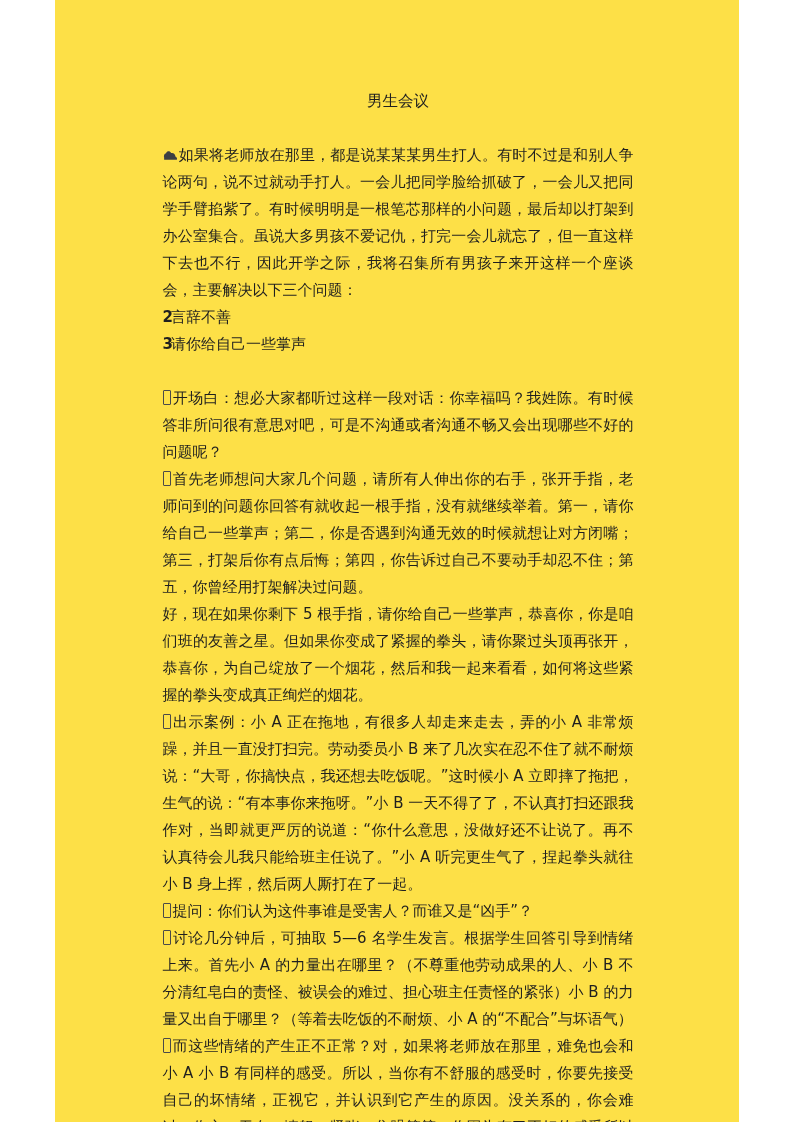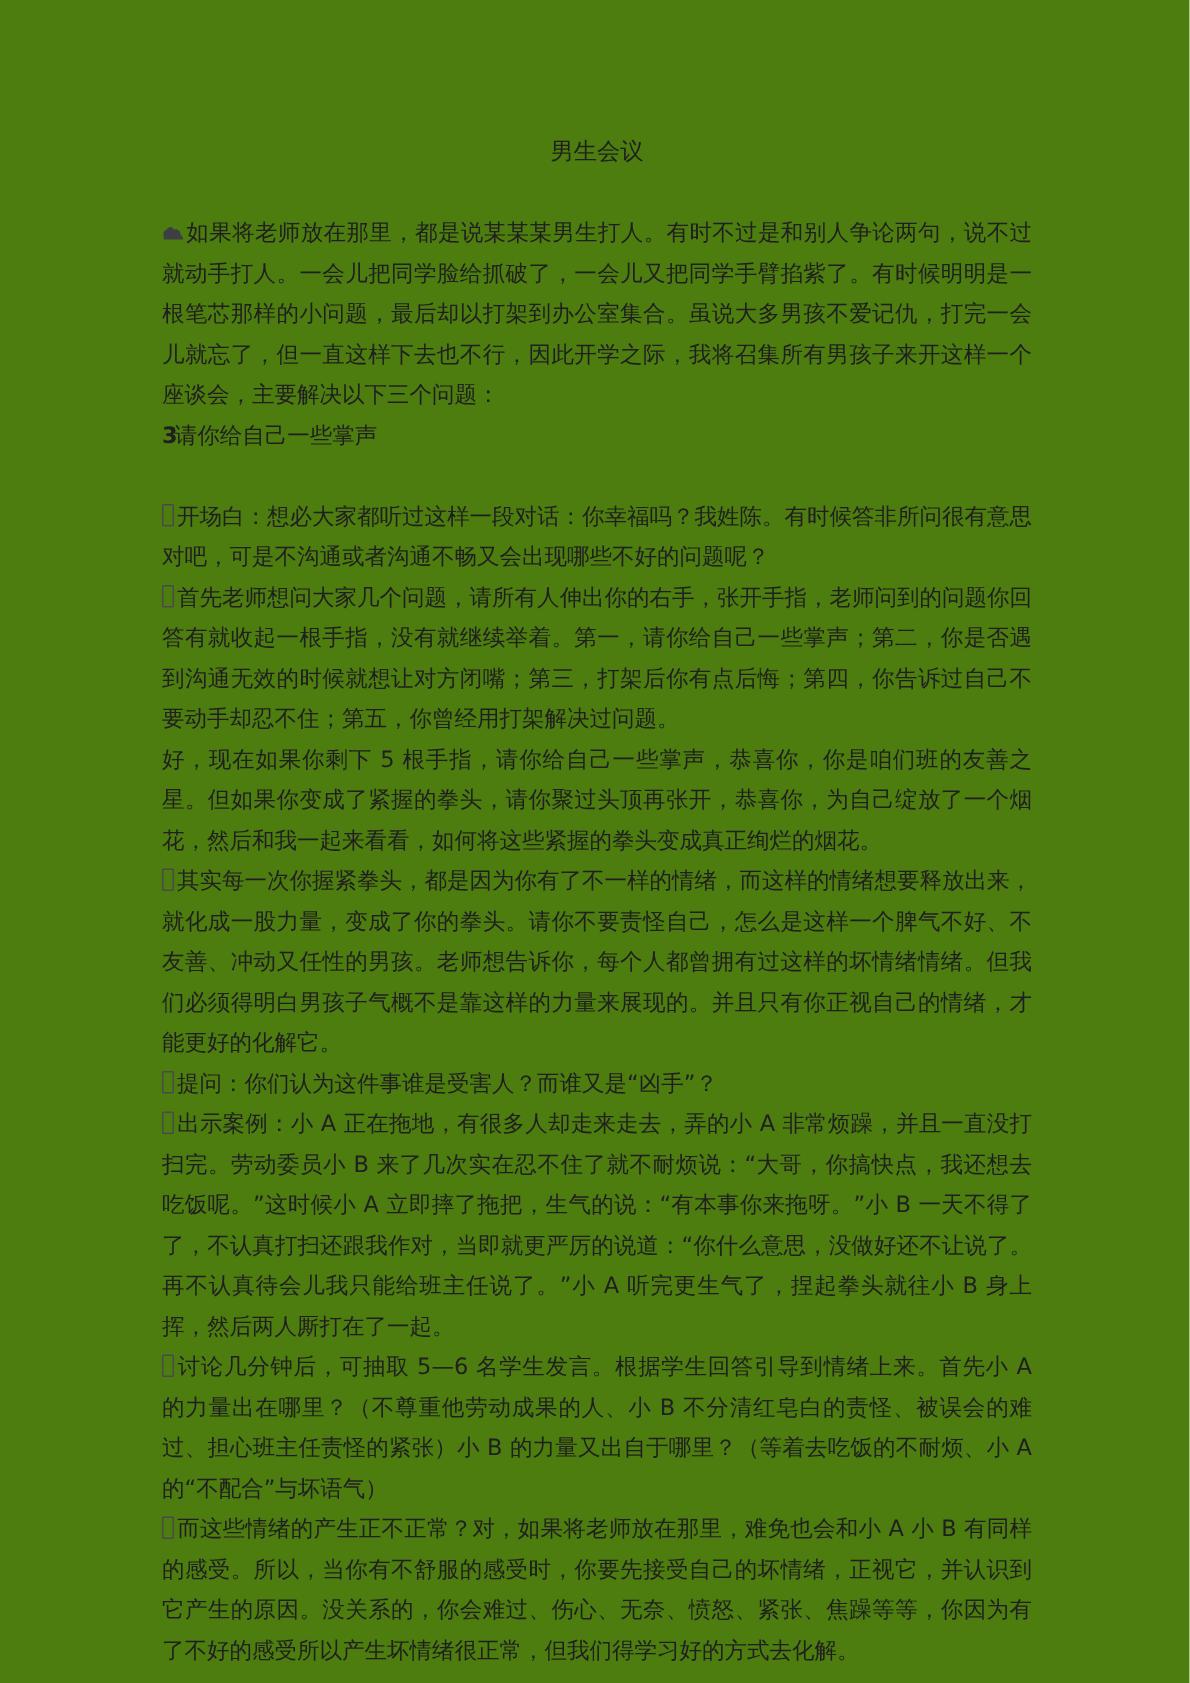--- a/index.html
+++ b/index.html
@@ -2,24 +2,24 @@
 <html><head>
 <meta charset="utf-8">
 <style>
   html, body {
     margin: 0;
     padding: 0;
     background: #ffffff;
   }
   .page {
     position: relative;
-    width: 793px;
+    width: 684px;
     height: 1122px;
     margin: 0 auto;
-    background: #4d7c0f;
+    background: #fde047;
     box-sizing: border-box;
     padding: 88px 105px 0 108px;
     font-family: "DejaVu Sans", "Liberation Sans", sans-serif;
     color: #1f1f1f;
     font-size: 15px;
     line-height: 27px;
     overflow: hidden;
   }
   .doc-title {
     margin: 0 0 27px 0;
@@ -66,34 +66,34 @@
 <body>
 
 <div class="page">
 
   <h1 class="doc-title">男生会议</h1>
 
   <p class="para"><span class="cloud"><svg width="15" height="12" viewBox="0 0 16 12">
           <path d="M1.2 11 L14.8 11 C15.4 9.4 14.4 8.1 13.2 7.7 C13.3 4.8 10.8 3.2 8.6 3.9 C7.6 1.4 4.2 1.5 3.3 4 C1.4 4.4 0.5 6.6 1.2 8.6 Z" fill="#3d4043"></path>
         </svg></span><span>如果将老师放在那里，都是说某某某男生打人。有时不过是和别人争论两句，说不过就动手打人。一会儿把同学脸给抓破了，一会儿又把同学手臂掐紫了。有时候明明是一根笔芯那样的小问题，最后却以打架到办公室集合。虽说大多男孩不爱记仇，打完一会儿就忘了，但一直这样下去也不行，因此开学之际，我将召集所有男孩子来开这样一个座谈会，主要解决以下三个问题：</span></p>
 
+  <p class="para num-item"><b>2</b><span>言辞不善</span></p>
   <p class="para num-item"><b>3</b><span>请你给自己一些掌声</span></p>
 
   <div class="spacer"></div>
 
   <p class="para"><span class="tofu"></span><span>开场白：想必大家都听过这样一段对话：你幸福吗？我姓陈。有时候答非所问很有意思对吧，可是不沟通或者沟通不畅又会出现哪些不好的问题呢？</span></p>
 
 
   <p class="para"><span class="tofu"></span><span>首先老师想问大家几个问题，请所有人伸出你的右手，张开手指，老师问到的问题你回答有就收起一根手指，没有就继续举着。第一，请你给自己一些掌声；第二，你是否遇到沟通无效的时候就想让对方闭嘴；第三，打架后你有点后悔；第四，你告诉过自己不要动手却忍不住；第五，你曾经用打架解决过问题。</span></p>
 
   <p class="para"><span>好，现在如果你剩下 5 根手指，请你给自己一些掌声，恭喜你，你是咱们班的友善之星。但如果你变成了紧握的拳头，请你聚过头顶再张开，恭喜你，为自己绽放了一个烟花，然后和我一起来看看，如何将这些紧握的拳头变成真正绚烂的烟花。</span></p>
 
-  <p class="para"><span class="tofu"></span><span>其实每一次你握紧拳头，都是因为你有了不一样的情绪，而这样的情绪想要释放出来，就化成一股力量，变成了你的拳头。请你不要责怪自己，怎么是这样一个脾气不好、不友善、冲动又任性的男孩。老师想告诉你，每个人都曾拥有过这样的坏情绪情绪。但我们必须得明白男孩子气概不是靠这样的力量来展现的。并且只有你正视自己的情绪，才能更好的化解它。</span></p>
+
+  <p class="para"><span class="tofu"></span><span>出示案例：小 A 正在拖地，有很多人却走来走去，弄的小 A 非常烦躁，并且一直没打扫完。劳动委员小 B 来了几次实在忍不住了就不耐烦说：“大哥，你搞快点，我还想去吃饭呢。”这时候小 A 立即摔了拖把，生气的说：“有本事你来拖呀。”小 B 一天不得了了，不认真打扫还跟我作对，当即就更严厉的说道：“你什么意思，没做好还不让说了。再不认真待会儿我只能给班主任说了。”小 A 听完更生气了，捏起拳头就往小 B 身上挥，然后两人厮打在了一起。</span></p>
 
   <p class="para"><span class="tofu"></span><span>提问：你们认为这件事谁是受害人？而谁又是“凶手”？</span></p>
-
-  <p class="para"><span class="tofu"></span><span>出示案例：小 A 正在拖地，有很多人却走来走去，弄的小 A 非常烦躁，并且一直没打扫完。劳动委员小 B 来了几次实在忍不住了就不耐烦说：“大哥，你搞快点，我还想去吃饭呢。”这时候小 A 立即摔了拖把，生气的说：“有本事你来拖呀。”小 B 一天不得了了，不认真打扫还跟我作对，当即就更严厉的说道：“你什么意思，没做好还不让说了。再不认真待会儿我只能给班主任说了。”小 A 听完更生气了，捏起拳头就往小 B 身上挥，然后两人厮打在了一起。</span></p>
 
   <p class="para"><span class="tofu"></span><span>讨论几分钟后，可抽取 5—6 名学生发言。根据学生回答引导到情绪上来。首先小 A 的力量出在哪里？（不尊重他劳动成果的人、小 B 不分清红皂白的责怪、被误会的难过、担心班主任责怪的紧张）小 B 的力量又出自于哪里？（等着去吃饭的不耐烦、小 A 的“不配合”与坏语气）</span></p>
 
   <p class="para"><span class="tofu"></span><span>而这些情绪的产生正不正常？对，如果将老师放在那里，难免也会和小 A 小 B 有同样的感受。所以，当你有不舒服的感受时，你要先接受自己的坏情绪，正视它，并认识到它产生的原因。没关系的，你会难过、伤心、无奈、愤怒、紧张、焦躁等等，你因为有了不好的感受所以产生坏情绪很正常，但我们得学习好的方式去化解。</span></p>
 
 </div>
 
 </body></html>

